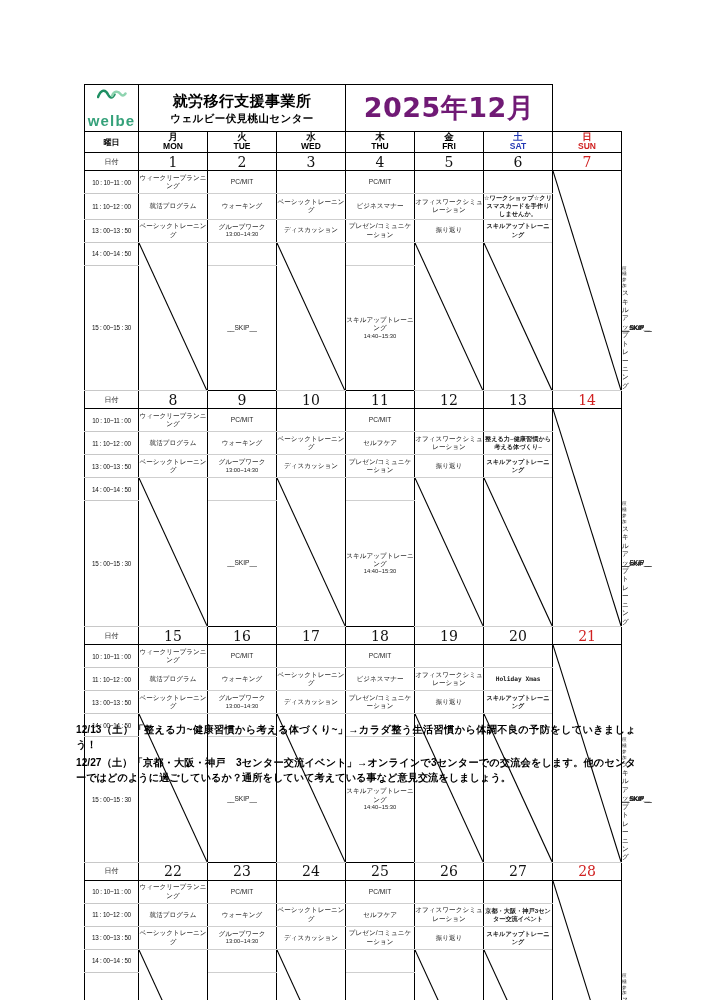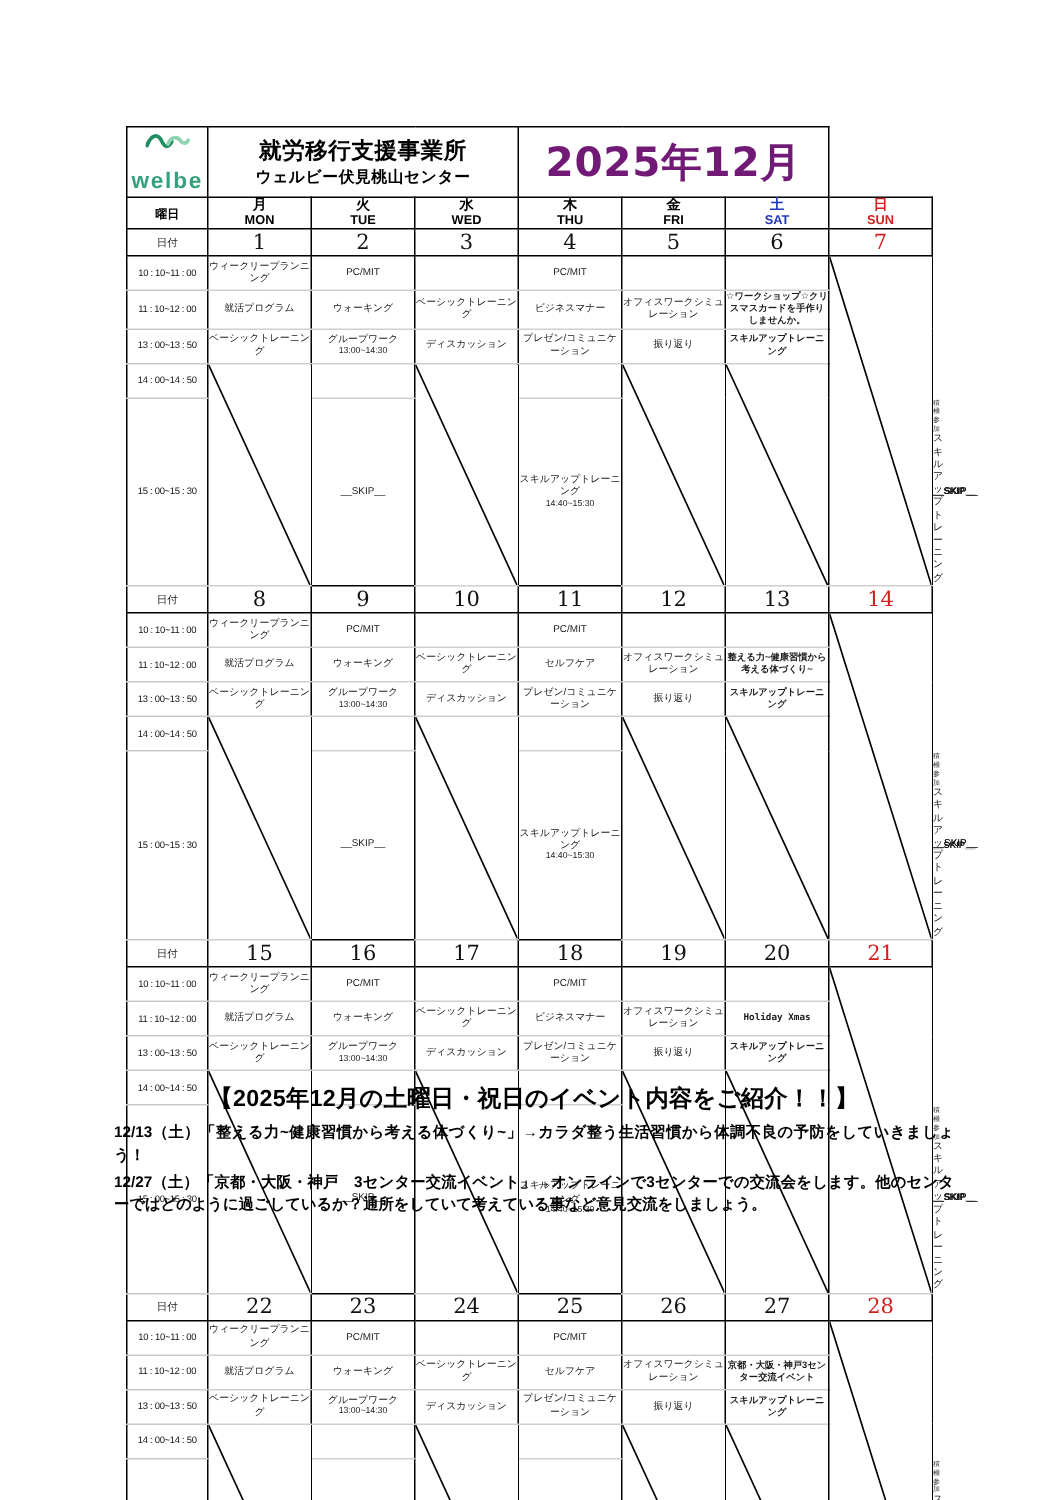--- a/index.html
+++ b/index.html
@@ -488,20 +488,19 @@
             <td class="prog"></td>
             <td class="prog"><span class="tiny">積極参加</span><span>スキルアップトレーニング</span></td>
             <td class="prog"></td>
             <td class="prog ev"></td>
           </tr>
         </tbody>
     </table>
   </div>
 
   <div class="notes">
-    <div class="notes-title">【2025年12月の土曜日・祝日のイベント内容をご紹介！！】</div>
     <div id="notes-list">
         <p class="note-p">12/13（土）「整える力~健康習慣から考える体づくり~」→カラダ整う生活習慣から体調不良の予防をしていきましょう！</p>
         <p class="note-p">12/27（土）「京都・大阪・神戸　3センター交流イベント」→オンラインで3センターでの交流会をします。他のセンターではどのように過ごしているか？通所をしていて考えている事など意見交流をしましょう。</p>
       </div>
   </div>
 
 </div>
 
 </body></html>

